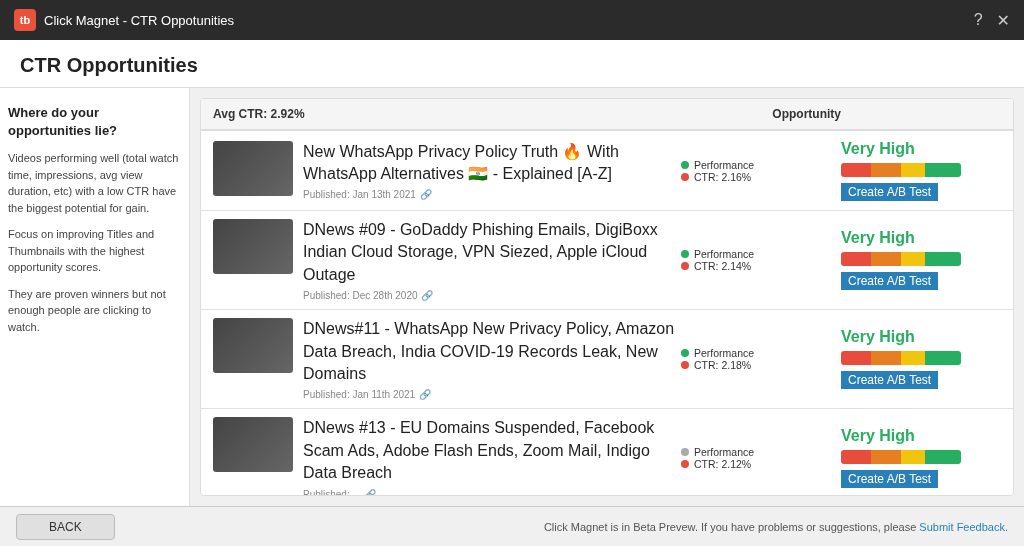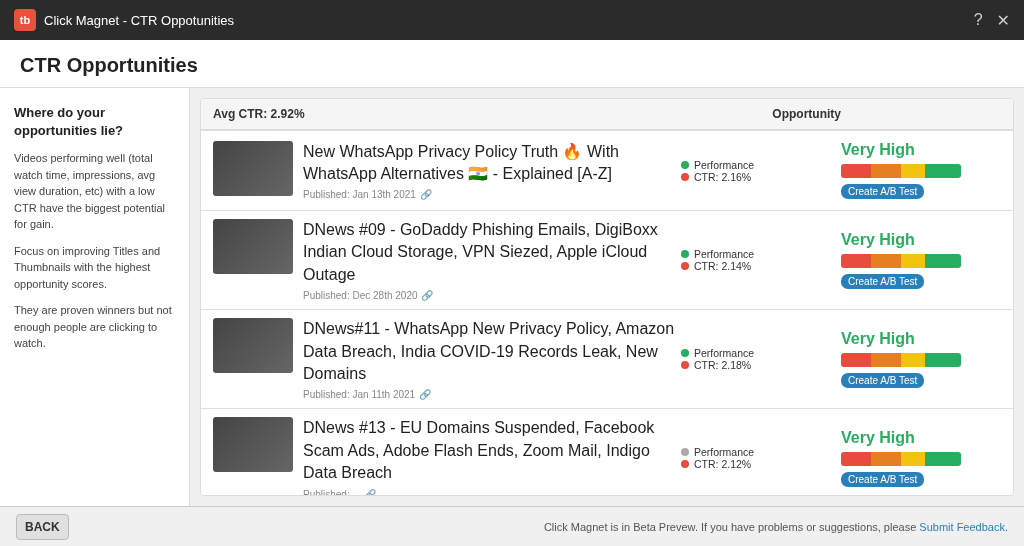--- a/index.html
+++ b/index.html
@@ -47,21 +47,21 @@
 
     .content-area {
       display: flex;
       flex: 1;
       overflow: hidden;
     }
 
     .sidebar {
       width: 190px;
       background: #fff;
-      padding: 16px 14px;
+      padding: 16px 8px;
       border-right: 1px solid #ddd;
       flex-shrink: 0;
     }
     .sidebar h2 { font-size: 13px; font-weight: bold; color: #222; margin-bottom: 10px; line-height: 1.4; }
     .sidebar p { font-size: 11px; color: #444; margin-bottom: 10px; line-height: 1.5; }
 
     .table-area {
       flex: 1;
       background: #fff;
       overflow-y: auto;
@@ -152,46 +152,46 @@
       border-radius: 3px;
       overflow: hidden;
       display: flex;
     }
     .bar-segment { height: 100%; }
     .bar-red { background: #e74c3c; }
     .bar-orange { background: #e67e22; }
     .bar-yellow { background: #f1c40f; }
     .bar-green { background: #27ae60; }
     .create-test-btn {
-      font-size: 10px;
+      font-size: 12px;
       color: #fff;
       background: #2980b9;
       border: none;
-      border-radius: 7px;
+      border-radius: 0;
       padding: 2px 7px;
       cursor: pointer;
       white-space: nowrap;
     }
 
     .footer-bar {
       background: #f0f0f0;
       border-top: 1px solid #ccc;
       display: flex;
       align-items: center;
       justify-content: space-between;
       padding: 8px 16px;
       height: 40px;
     }
     .back-btn {
       background: #e0e0e0;
       border: 1px solid #bbb;
       border-radius: 4px;
-      padding: 5px 8px;
+      padding: 5px 32px;
       font-size: 12px;
-      font-weight: bold;
+      font-weight: normal;
       cursor: pointer;
       color: #333;
     }
     .footer-text { font-size: 11px; color: #555; }
     .footer-link { color: #2980b9; text-decoration: none; cursor: pointer; }
   </style>
 </head>
 <body>
 
 <div class="title-bar">

